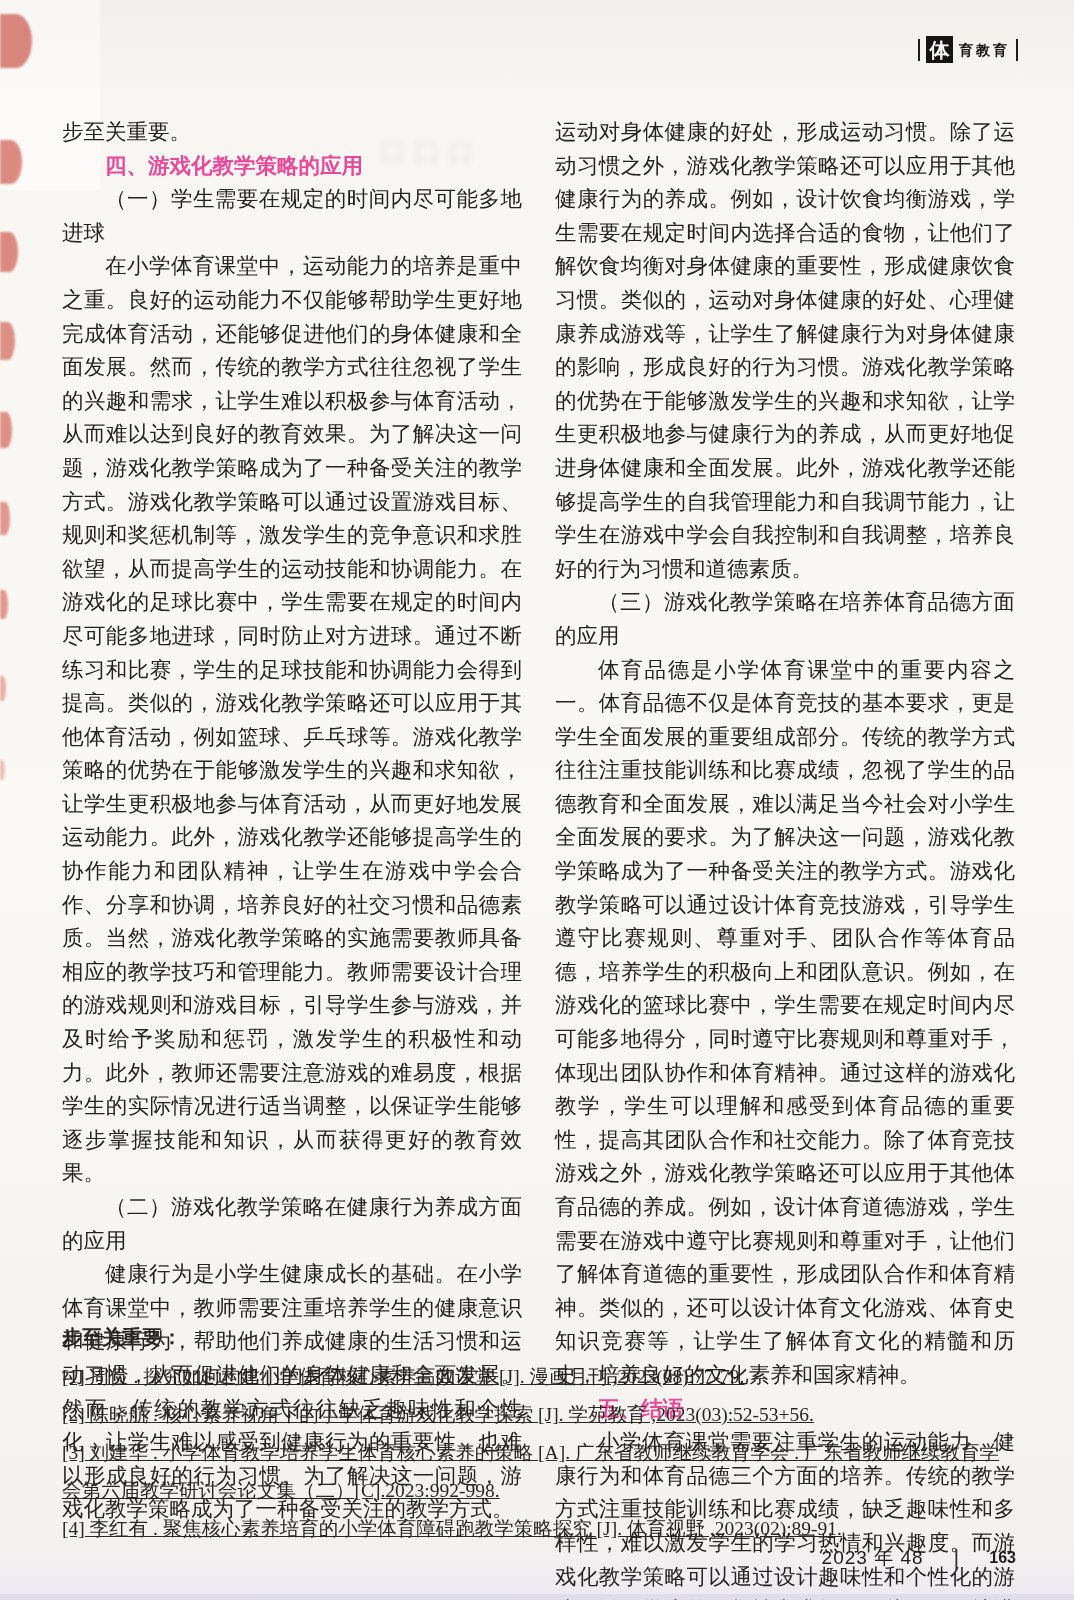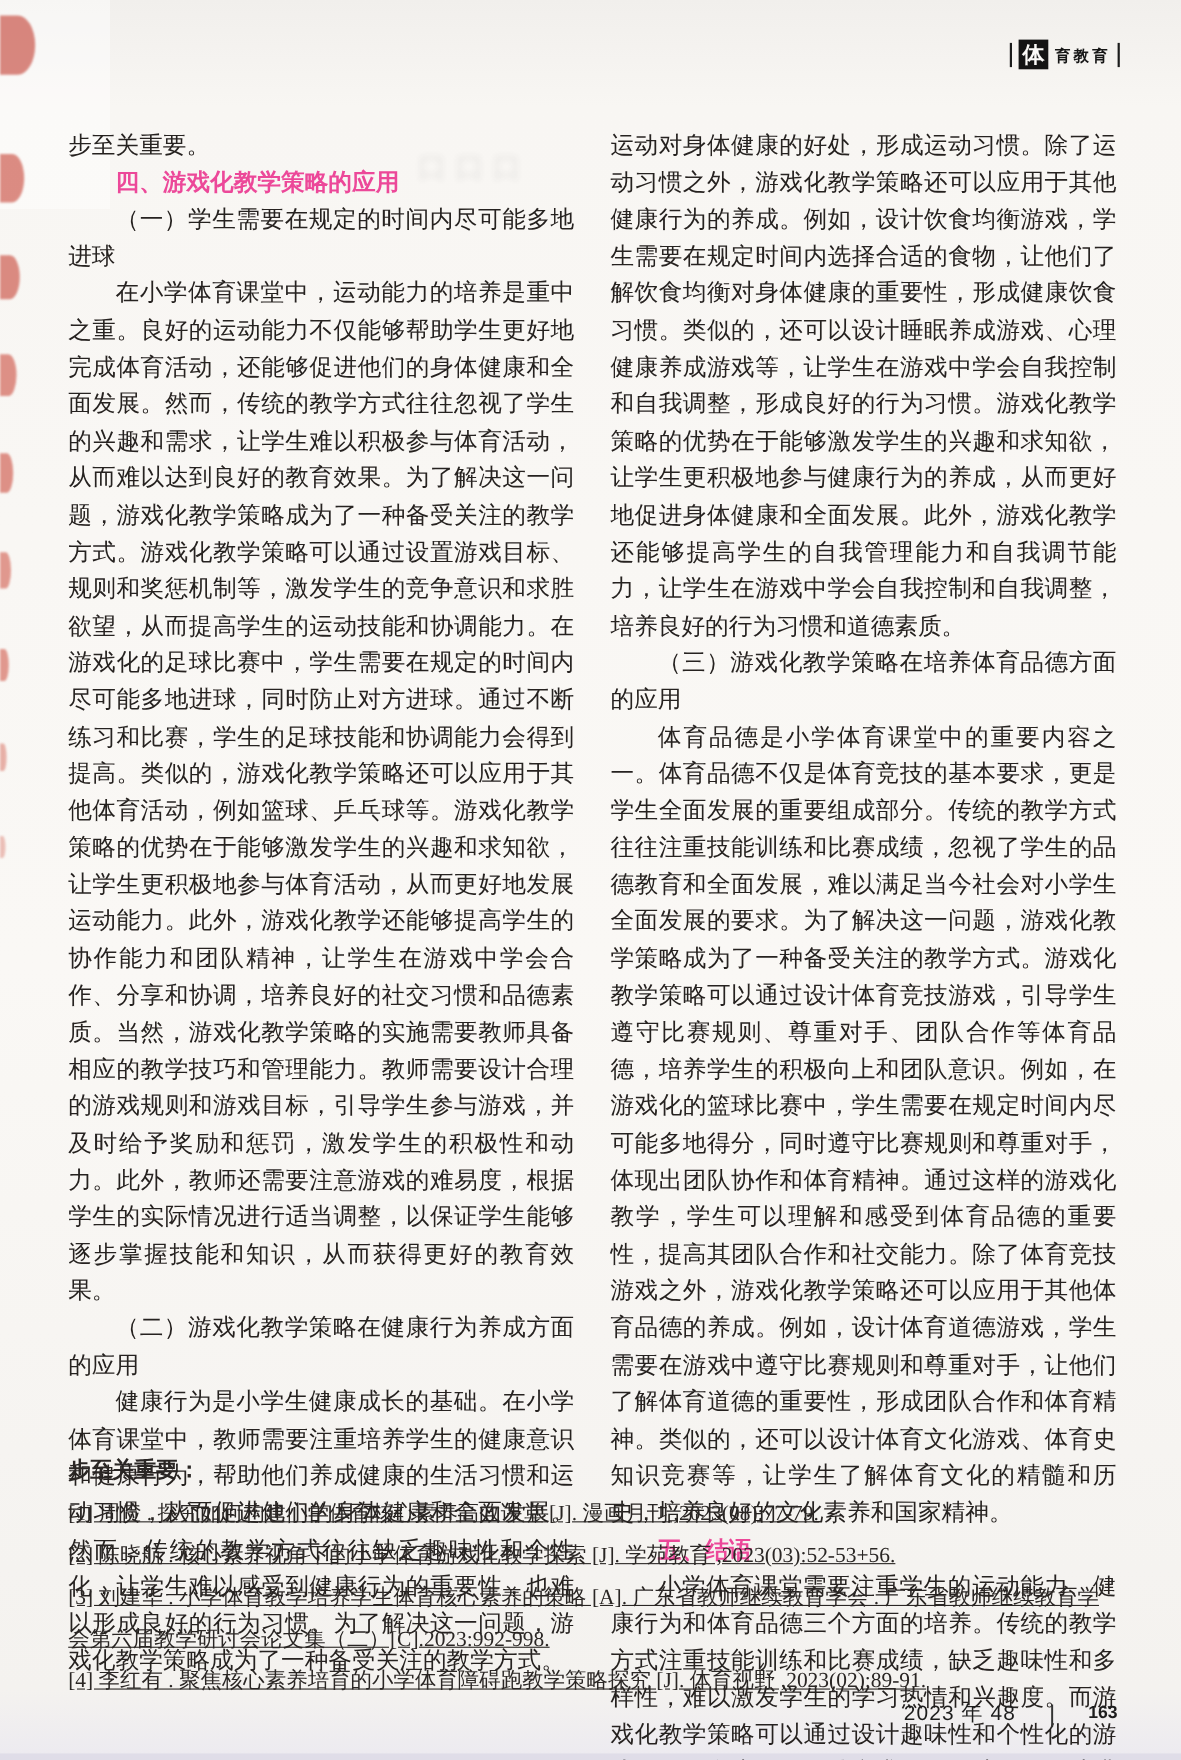--- a/index.html
+++ b/index.html
@@ -85,21 +85,21 @@
   <div class="col">
     <p class="blk cont">步至关重要。</p>
     <p class="blk heading">四、游戏化教学策略的应用</p>
     <p class="blk sub">（一）学生需要在规定的时间内尽可能多地进球</p>
     <p class="blk">在小学体育课堂中，运动能力的培养是重中之重。良好的运动能力不仅能够帮助学生更好地完成体育活动，还能够促进他们的身体健康和全面发展。然而，传统的教学方式往往忽视了学生的兴趣和需求，让学生难以积极参与体育活动，从而难以达到良好的教育效果。为了解决这一问题，游戏化教学策略成为了一种备受关注的教学方式。游戏化教学策略可以通过设置游戏目标、规则和奖惩机制等，激发学生的竞争意识和求胜欲望，从而提高学生的运动技能和协调能力。在游戏化的足球比赛中，学生需要在规定的时间内尽可能多地进球，同时防止对方进球。通过不断练习和比赛，学生的足球技能和协调能力会得到提高。类似的，游戏化教学策略还可以应用于其他体育活动，例如篮球、乒乓球等。游戏化教学策略的优势在于能够激发学生的兴趣和求知欲，让学生更积极地参与体育活动，从而更好地发展运动能力。此外，游戏化教学还能够提高学生的协作能力和团队精神，让学生在游戏中学会合作、分享和协调，培养良好的社交习惯和品德素质。当然，游戏化教学策略的实施需要教师具备相应的教学技巧和管理能力。教师需要设计合理的游戏规则和游戏目标，引导学生参与游戏，并及时给予奖励和惩罚，激发学生的积极性和动力。此外，教师还需要注意游戏的难易度，根据学生的实际情况进行适当调整，以保证学生能够逐步掌握技能和知识，从而获得更好的教育效果。</p>
     <p class="blk sub">（二）游戏化教学策略在健康行为养成方面的应用</p>
     <p class="blk">健康行为是小学生健康成长的基础。在小学体育课堂中，教师需要注重培养学生的健康意识和健康行为，帮助他们养成健康的生活习惯和运动习惯，从而促进他们的身体健康和全面发展。然而，传统的教学方式往往缺乏趣味性和个性化，让学生难以感受到健康行为的重要性，也难以形成良好的行为习惯。为了解决这一问题，游戏化教学策略成为了一种备受关注的教学方式。</p>
 
   </div>
   <div class="col">
-    <p class="blk cont">运动对身体健康的好处，形成运动习惯。除了运动习惯之外，游戏化教学策略还可以应用于其他健康行为的养成。例如，设计饮食均衡游戏，学生需要在规定时间内选择合适的食物，让他们了解饮食均衡对身体健康的重要性，形成健康饮食习惯。类似的，还可以设计睡眠养成游戏、心理健康养成游戏等，让学生在游戏中学会自我控制和自我调整，形成良好的行为习惯。游戏化教学策略的优势在于能够激发学生的兴趣和求知欲，让学生更积极地参与健康行为的养成，从而更好地促进身体健康和全面发展。此外，游戏化教学还能够提高学生的自我管理能力和自我调节能力，让学生在游戏中学会自我控制和自我调整，培养良好的行为习惯和道德素质。</p>
+    <p class="blk cont">运动对身体健康的好处，形成运动习惯。除了运动习惯之外，游戏化教学策略还可以应用于其他健康行为的养成。例如，设计饮食均衡游戏，学生需要在规定时间内选择合适的食物，让他们了解饮食均衡对身体健康的重要性，形成健康饮食习惯。类似的，运动对身体健康的好处、心理健康养成游戏等，让学生了解健康行为对身体健康的影响，形成良好的行为习惯。游戏化教学策略的优势在于能够激发学生的兴趣和求知欲，让学生更积极地参与健康行为的养成，从而更好地促进身体健康和全面发展。此外，游戏化教学还能够提高学生的自我管理能力和自我调节能力，让学生在游戏中学会自我控制和自我调整，培养良好的行为习惯和道德素质。</p>
     <p class="blk sub">（三）游戏化教学策略在培养体育品德方面的应用</p>
     <p class="blk">体育品德是小学体育课堂中的重要内容之一。体育品德不仅是体育竞技的基本要求，更是学生全面发展的重要组成部分。传统的教学方式往往注重技能训练和比赛成绩，忽视了学生的品德教育和全面发展，难以满足当今社会对小学生全面发展的要求。为了解决这一问题，游戏化教学策略成为了一种备受关注的教学方式。游戏化教学策略可以通过设计体育竞技游戏，引导学生遵守比赛规则、尊重对手、团队合作等体育品德，培养学生的积极向上和团队意识。例如，在游戏化的篮球比赛中，学生需要在规定时间内尽可能多地得分，同时遵守比赛规则和尊重对手，体现出团队协作和体育精神。通过这样的游戏化教学，学生可以理解和感受到体育品德的重要性，提高其团队合作和社交能力。除了体育竞技游戏之外，游戏化教学策略还可以应用于其他体育品德的养成。例如，设计体育道德游戏，学生需要在游戏中遵守比赛规则和尊重对手，让他们了解体育道德的重要性，形成团队合作和体育精神。类似的，还可以设计体育文化游戏、体育史知识竞赛等，让学生了解体育文化的精髓和历史，培养良好的文化素养和国家精神。</p>
     <p class="blk heading">五、结语</p>
     <p class="blk">小学体育课堂需要注重学生的运动能力、健康行为和体育品德三个方面的培养。传统的教学方式注重技能训练和比赛成绩，缺乏趣味性和多样性，难以激发学生的学习热情和兴趣度。而游戏化教学策略可以通过设计趣味性和个性化的游戏，激发学生的积极性和求知欲，从而更好地满足学生的学习需求和全面发展要求。值得注意的是，游戏化教学策略不应该成为取代传统教学的替代品，而应该是一种有机融合的教学方式。教师需要结合实际情况和学生的特点，灵活运用游戏化教学策略，使其成为小学体育课堂的有效补充和延伸，从而更好地促进学生的身体健康和全面发展。</p>
   </div>
 </div>
 
 <div class="references">
   <p class="ref-title">步至关重要：</p>
   <p class="ref-item">[1] 周俭 . 探究如何构建小学体育核心素养高效课堂 [J]. 漫画月刊 ,2023(08):77-79.</p>

